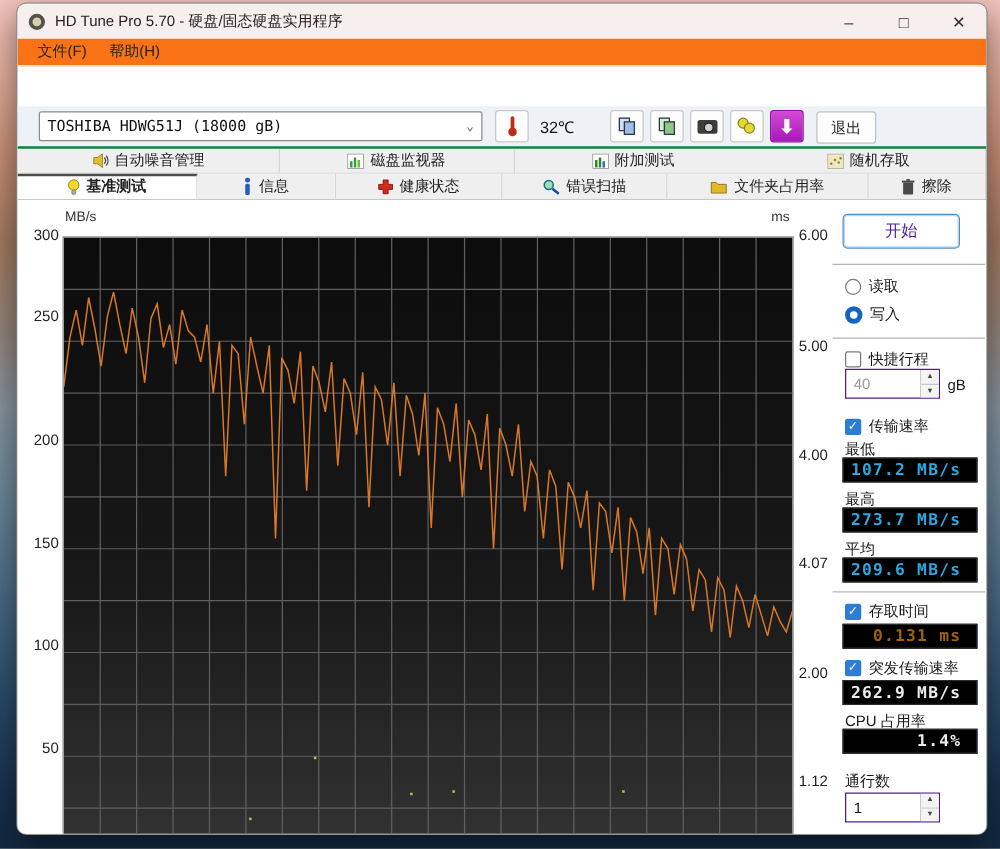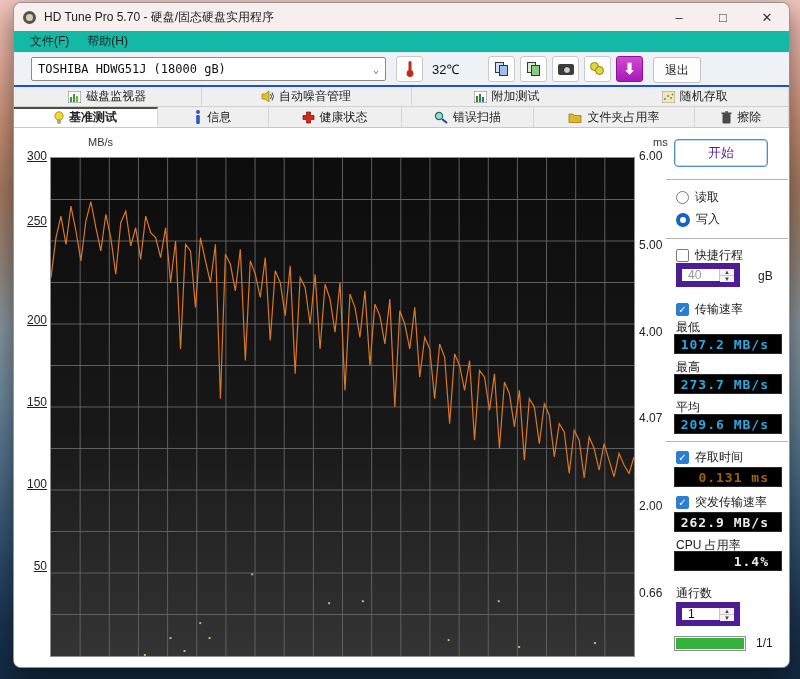--- a/index.html
+++ b/index.html
@@ -15,24 +15,24 @@
     box-shadow:0 10px 28px rgba(0,0,0,.5);
     font-size:12px; color:#1a1a1a;
   }
   
   .titlebar { height:28px; background:#f6efee; display:flex; align-items:center; padding-left:9px; }
   .app-logo { width:13px; height:13px; border:3px solid #55524a; border-radius:50%; background:#d8cfae; margin-right:8px; flex:0 0 auto; }
   .title-text { font-size:12px; color:#222; }
   .win-controls { margin-left:auto; display:flex; height:100%; }
   .win-btn { width:44px; height:100%; display:flex; align-items:center; justify-content:center; font-size:13px; color:#333; }
   
-  .menubar { height:22px; background:#14b8a6; display:flex; align-items:center; padding-left:7px; border-bottom:1px solid #e3e7ee; }
+  .menubar { height:22px; background:#f97316; display:flex; align-items:center; padding-left:7px; border-bottom:1px solid #e3e7ee; }
   .menu-item { padding:2px 9px; color:#222; }
   
-  .toolbar { height:34px; background:#eef2f7; display:flex; align-items:center; padding-left:17px; border-bottom:2px solid #1d4ed8; position:relative; }
+  .toolbar { height:34px; background:#eef2f7; display:flex; align-items:center; padding-left:17px; border-bottom:2px solid #15803d; position:relative;margin-top:32px; }
   .drive-select { width:355px; height:24px; background:#fff; border:1px solid #8a8a8a; border-radius:2px; display:flex; align-items:center; padding:0 6px; font-family:"DejaVu Sans Mono", monospace; font-size:12px; color:#111; }
   .drive-select .chev { margin-left:auto; color:#555; font-size:10px; }
   .tool-btn { width:27px; height:26px; background:#fdfdfd; border:1px solid #c9c9c9; border-radius:3px; display:flex; align-items:center; justify-content:center; margin-right:5px; }
   .thermo-btn { margin-left:10px; }
   .temp-text { margin:0 6px 0 4px; font-size:13px; color:#111; }
   .grp { position:absolute; left:474px; display:flex; }
   .icon-copy { position:relative; width:14px; height:15px; }
   .icon-copy .p1,.icon-copy .p2 { position:absolute; width:9px; height:11px; border:1px solid #334; background:#cfe0f4; }
   .icon-copy .p1 { left:0; top:0; }
   .icon-copy .p2 { left:4px; top:3px; background:#9cc0ea; }
@@ -48,36 +48,36 @@
   .exit-btn { position:absolute; left:639px; top:4px; width:48px; height:26px; background:#fdfdfd; border:1px solid #c2c2c2; border-radius:3px; display:flex; align-items:center; justify-content:center; font-size:12px; }
   
   .tabrow { display:flex; background:#efefef; }
   .tabrow.top { height:20px; border-bottom:1px solid #d0d0d0; }
   .tabrow.bottom { height:21px; border-bottom:1px solid #c8c8c8; }
   .tab { display:flex; align-items:center; justify-content:center; gap:5px; border-right:1px solid #d6d6d6; color:#222; background:#efefef; }
   .tab.active { background:#fff; border-top:2px solid #4a4f45; border-bottom:1px solid #fff; font-weight:bold; }
   .tab svg { flex:0 0 auto; }
   
   .content { position:relative; height:541px; background:#fff; }
-  .axis-unit { position:absolute; font-size:11px; color:#333;margin-left:36px; }
+  .axis-unit { position:absolute; font-size:11px; color:#333; }
   .tick { position:absolute; font-size:12px; color:#222; }
-  .tick.left { width:33px; text-align:right; left:0;text-decoration:underline; }
+  .tick.left { width:33px; text-align:right; left:0; }
   .tick.right { left:625px; }
   .plot { position:absolute; left:36px; top:29px; width:585px; height:500px; background:linear-gradient(180deg,#0c0c0c 0%,#181818 55%,#343434 100%); border:1px solid #8f8f8f; }
   .plot svg { display:block; width:100%; height:100%; }
   
   .rp { position:absolute; font-size:12px; }
   .start-btn { left:660px; top:11px; width:94px; height:28px; background:#fff; border:1px solid #4f8fc6; box-shadow:0 0 0 1px #bcd8ee inset; border-radius:4px; display:flex; align-items:center; justify-content:center; font-size:13px; color:#4c1d95; }
   .hsep { position:absolute; left:652px; width:122px; height:1px; background:#b4b4b4; }
   .opt-row { display:flex; align-items:center; gap:6px; left:662px; color:#1a1a1a; }
   .radio { width:13px; height:13px; border-radius:50%; border:1px solid #7a7a7a; background:#fff; flex:0 0 auto; }
   .radio.checked { border:4px solid #1464c8; width:14px; height:14px; }
   .cbox { width:13px; height:13px; border:1px solid #7a7a7a; border-radius:2px; background:#fff; flex:0 0 auto; }
   .cbox.checked { background:#2d7dd2; border-color:#2d7dd2; color:#fff; font-size:10px; line-height:12px; text-align:center; }
-  .spinner { position:absolute; width:64px; height:24px; border:6px solid #4c1d95; background:#fff; display:flex; }
+  .spinner { position:absolute; width:76px; height:24px; border:1px solid #4c1d95; background:#fff; display:flex; }
   .spinner .val { flex:1; display:flex; align-items:center; padding-left:6px; color:#111; }
   .spinner.disabled .val { color:#999; }
   .spinner .btns { width:15px; display:flex; flex-direction:column; border-left:1px solid #c9c9c9; }
   .spinner .btns span { flex:1; display:flex; align-items:center; justify-content:center; font-size:6px; color:#444; border-bottom:1px solid #c9c9c9; background:#f4f4f4; }
   .spinner .btns span:last-child { border-bottom:none; }
   .unit-label { position:absolute; color:#1a1a1a; }
   .stat-label { position:absolute; left:662px; color:#1a1a1a; }
   .lcd { position:absolute; left:660px; width:108px; height:20px; background:#000; border:1px solid #2a2a2a; font-family:"DejaVu Sans Mono", monospace; font-weight:bold; font-size:13px; text-align:right; padding-right:12px; line-height:19px; letter-spacing:1px; }
   .lcd.cyan { color:#2aa8e0; } .lcd.yellow { color:#a16207; } .lcd.white { color:#ececec; }
   .progress { position:absolute; left:660px; top:508px; width:72px; height:15px; border:1px solid #8f8f8f; background:#fff; padding:1px; }
@@ -139,36 +139,36 @@
           </span>
         </div>
       <div class="tool-btn accent">
           <span class="icon-down-arrow">⬇</span>
         </div>
     </div>
     <div class="exit-btn">退出</div>
   </div>
 
   <div class="tabrow top">
+    <div class="tab" style="flex:1.3">
+      <svg width="13" height="13" viewBox="0 0 13 13">
+          <polygon points="1,4 4,4 8,1 8,12 4,9 1,9" fill="#e0c02a" stroke="#8a7010" stroke-width=".6"></polygon>
+          <path d="M9.5 4 q2 2.5 0 5" stroke="#444" fill="none"></path>
+          <path d="M11 2.5 q3 4 0 8" stroke="#444" fill="none"></path>
+        </svg>
+      <span>自动噪音管理</span>
+    </div>
     <div class="tab" style="flex:1.16">
       <svg width="13" height="12" viewBox="0 0 13 12">
           <rect x="0" y="0" width="13" height="12" fill="#fff" stroke="#777"></rect>
           <rect x="2" y="6" width="2" height="5" fill="#3a9b3a"></rect>
           <rect x="5" y="3" width="2" height="8" fill="#3a9b3a"></rect>
           <rect x="8" y="5" width="2" height="6" fill="#6abf3a"></rect>
         </svg>
       <span>磁盘监视器</span>
-    </div>
-    <div class="tab" style="flex:1.3">
-      <svg width="13" height="13" viewBox="0 0 13 13">
-          <polygon points="1,4 4,4 8,1 8,12 4,9 1,9" fill="#e0c02a" stroke="#8a7010" stroke-width=".6"></polygon>
-          <path d="M9.5 4 q2 2.5 0 5" stroke="#444" fill="none"></path>
-          <path d="M11 2.5 q3 4 0 8" stroke="#444" fill="none"></path>
-        </svg>
-      <span>自动噪音管理</span>
     </div>
     <div class="tab" style="flex:1.18; border-right:none">
       <svg width="13" height="12" viewBox="0 0 13 12">
           <rect x="0" y="0" width="13" height="12" fill="#fff" stroke="#777"></rect>
           <rect x="2" y="5" width="2" height="6" fill="#2a8a2a"></rect>
           <rect x="5" y="3" width="2" height="8" fill="#2a8a2a"></rect>
           <rect x="8" y="6" width="2" height="5" fill="#2a6ac0"></rect>
         </svg>
       <span>附加测试</span>
     </div>
@@ -238,21 +238,21 @@
     <span class="tick left" style="top:185px">200</span>
     <span class="tick left" style="top:267px">150</span>
     <span class="tick left" style="top:349px">100</span>
     <span class="tick left" style="top:431px">50</span>
 
     <span class="tick right" style="top:21px">6.00</span>
     <span class="tick right" style="top:110px">5.00</span>
     <span class="tick right" style="top:197px">4.00</span>
     <span class="tick right" style="top:283px">4.07</span>
     <span class="tick right" style="top:371px">2.00</span>
-    <span class="tick right" style="top:458px">0.66</span>
+    <span class="tick right" style="top:458px">1.12</span>
 
     <div class="plot">
       <svg id="plot-svg" viewBox="0 0 585 500" preserveAspectRatio="none">
           <line x1="0" y1="458.3333333333333" x2="585" y2="458.3333333333333" stroke="#5f5f5f" stroke-width="1"></line>
           <line x1="0" y1="416.6666666666667" x2="585" y2="416.6666666666667" stroke="#5f5f5f" stroke-width="1"></line>
           <line x1="0" y1="375" x2="585" y2="375" stroke="#5f5f5f" stroke-width="1"></line>
           <line x1="0" y1="333.33333333333337" x2="585" y2="333.33333333333337" stroke="#5f5f5f" stroke-width="1"></line>
           <line x1="0" y1="291.66666666666663" x2="585" y2="291.66666666666663" stroke="#5f5f5f" stroke-width="1"></line>
           <line x1="0" y1="250" x2="585" y2="250" stroke="#5f5f5f" stroke-width="1"></line>
           <line x1="0" y1="208.33333333333331" x2="585" y2="208.33333333333331" stroke="#5f5f5f" stroke-width="1"></line>

